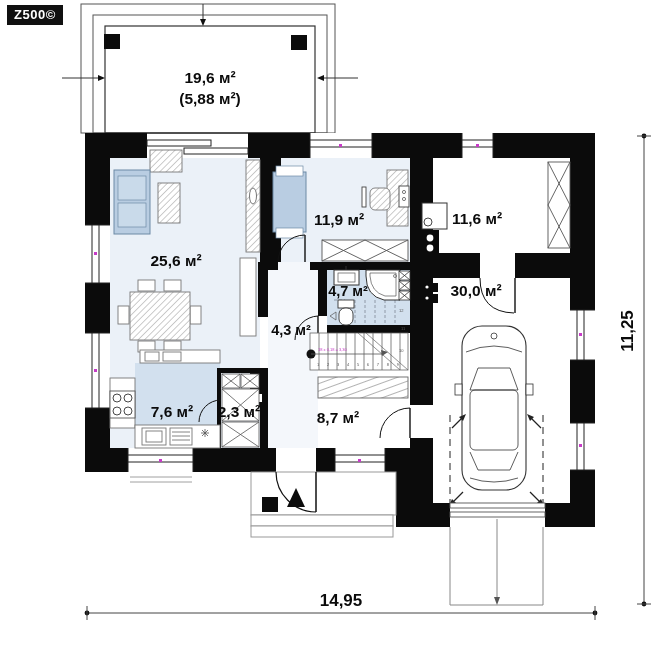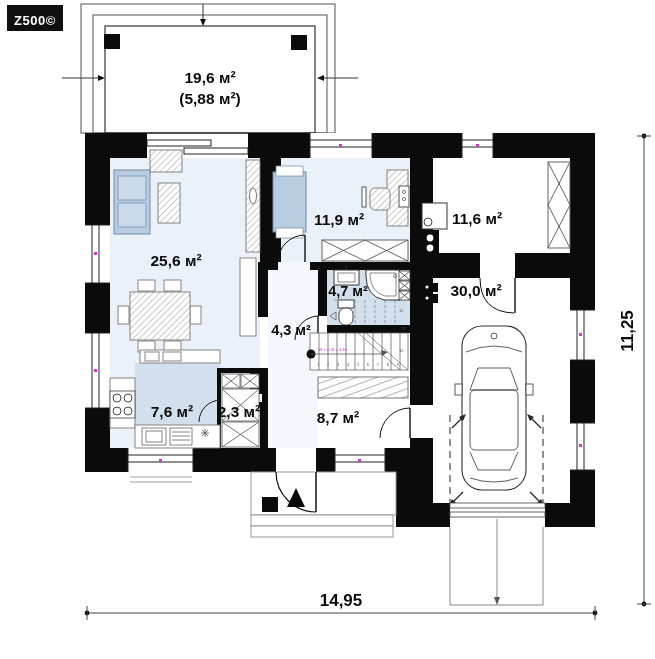--- a/index.html
+++ b/index.html
@@ -1,20 +1,20 @@
 <!DOCTYPE html>
 <html><head>
 <meta charset="utf-8">
 <style>
   html,body{margin:0;padding:0;background:#ffffff;}
   .plan{position:relative;width:655px;height:659px;background:#fff;overflow:hidden;
         font-family:"Liberation Sans",sans-serif;}
   .plan svg{position:absolute;left:0;top:0;}
   .logo{position:absolute;left:7px;top:5px;background:#101010;color:#fff;
-        font:700 13px "Liberation Sans",sans-serif;padding:8px 7px 3px 7px;letter-spacing:0.5px;}
+        font:700 13px "Liberation Sans",sans-serif;padding:2px 7px 3px 7px;letter-spacing:0.5px;}
   text{font-family:"Liberation Sans",sans-serif;}
   .room-label{font-size:15.5px;font-weight:700;fill:#0b0b0b;}
   .dim-label{font-size:17px;font-weight:700;fill:#0b0b0b;}
   .tiny{font-size:4px;fill:#555;font-weight:400;}
   .stair-note{font-size:4px;fill:#c73bc7;font-weight:400;}
 </style>
 </head>
 <body>
 
 <div class="plan">

